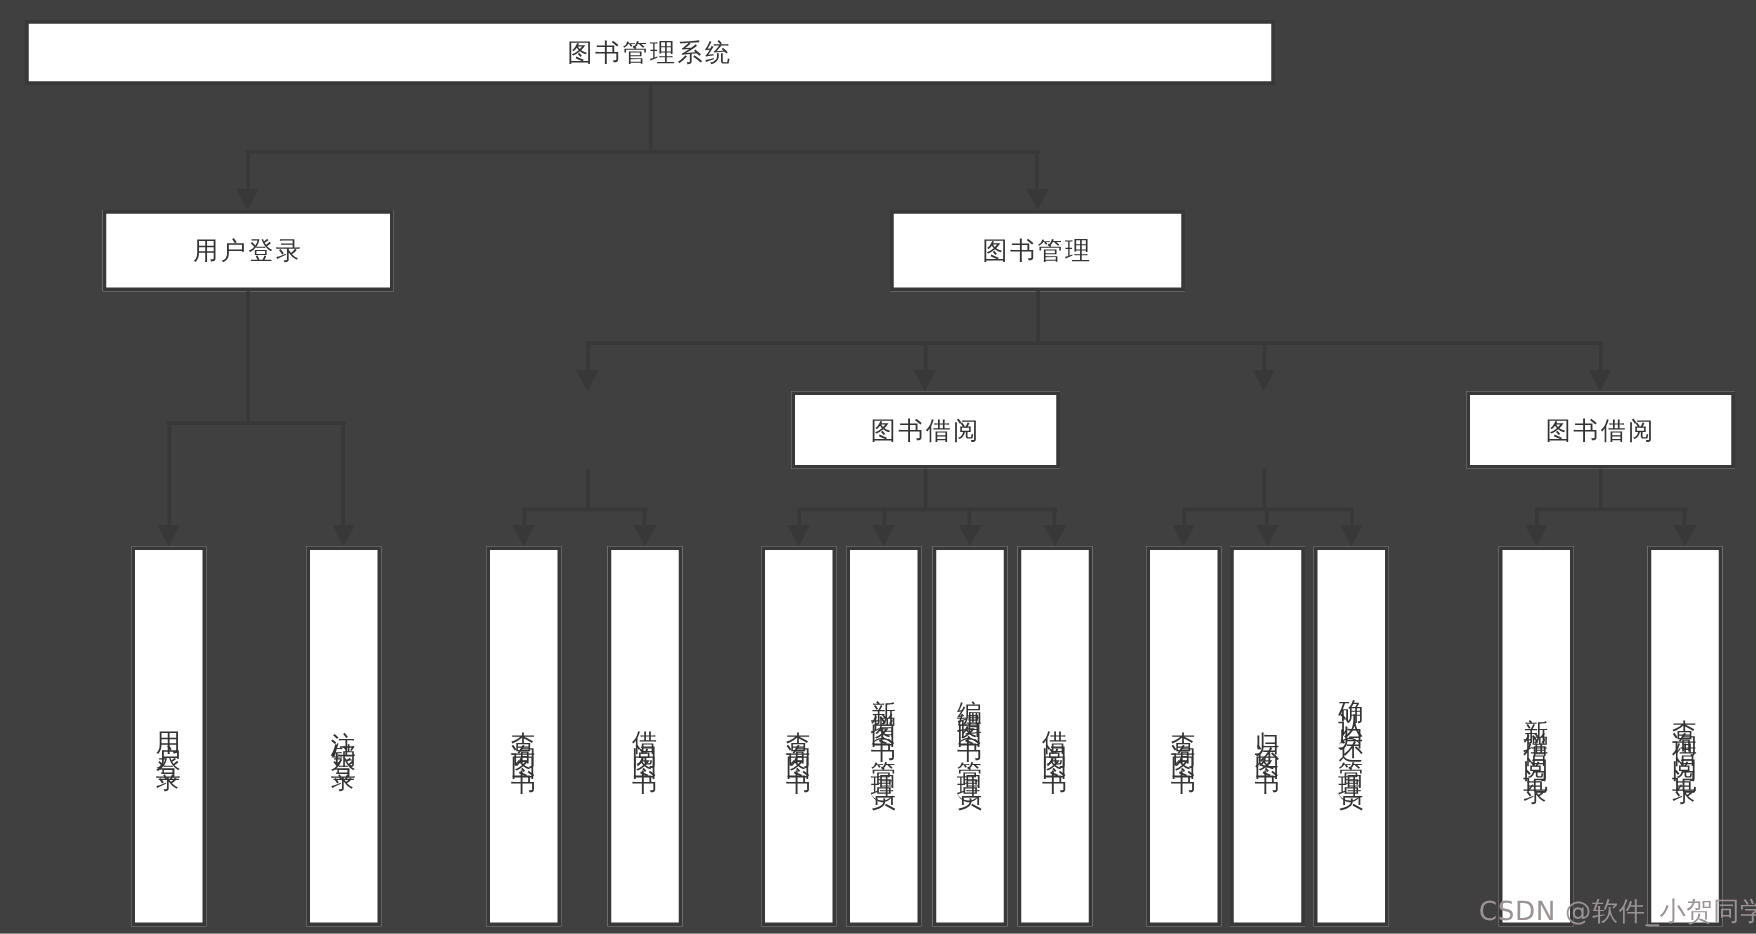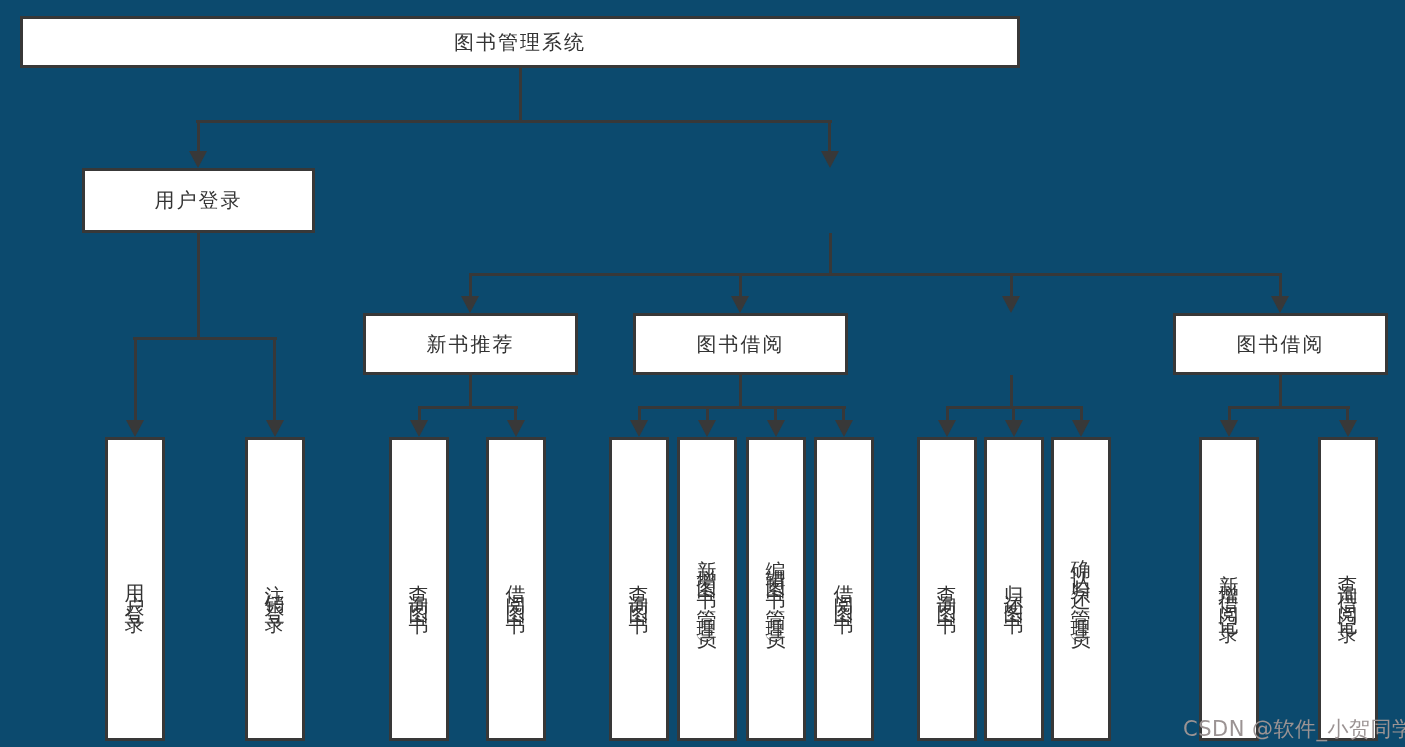--- a/index.html
+++ b/index.html
@@ -1,17 +1,17 @@
 <!DOCTYPE html>
 <html><head>
 <meta charset="utf-8">
 <style>
   html,body{margin:0;padding:0;background:#ffffff;}
   #stage{
-    position:relative;width:1405px;height:747px;background:#0c4a6e;overflow:hidden;
+    position:relative;width:1405px;height:747px;background:#404040;overflow:hidden;
     font-family:"DejaVu Sans","Liberation Sans",sans-serif;
   }
   .box{
     position:absolute;box-sizing:border-box;background:#ffffff;
     border:3px solid #383838;color:#333333;
     display:flex;align-items:center;justify-content:center;
     font-size:20px;letter-spacing:2px;white-space:nowrap;
   }
   .vbox{
     position:absolute;box-sizing:border-box;background:#ffffff;
@@ -43,42 +43,42 @@
   <div class="v" style="left:519px;top:68px;height:55px;"></div>
   <div class="h" style="left:196px;top:120px;width:636px;"></div>
   <div class="v" style="left:197px;top:120px;height:32px;"></div>
   <div class="ar" style="left:189px;top:151px;"></div>
   <div class="v" style="left:828px;top:120px;height:32px;"></div>
   <div class="ar" style="left:821px;top:151px;"></div>
 
   <div class="box" style="left:82px;top:168px;width:233px;height:65px;">
     <span>用户登录</span>
   </div>
+  <div class="box" style="left:712px;top:168px;width:236px;height:65px;">
+    <span>图书管理</span>
+  </div>
 
   <div class="v" style="left:197px;top:233px;height:107px;"></div>
   <div class="h" style="left:133px;top:337px;width:144px;"></div>
   <div class="v" style="left:134px;top:337px;height:84px;"></div>
   <div class="ar" style="left:126px;top:420px;"></div>
   <div class="v" style="left:273px;top:337px;height:84px;"></div>
   <div class="ar" style="left:266px;top:420px;"></div>
 
   <div class="v" style="left:829px;top:233px;height:43px;"></div>
   <div class="h" style="left:469px;top:273px;width:813px;"></div>
   <div class="v" style="left:469px;top:273px;height:24px;"></div>
   <div class="ar" style="left:461px;top:296px;"></div>
   <div class="v" style="left:739px;top:273px;height:24px;"></div>
   <div class="ar" style="left:731px;top:296px;"></div>
   <div class="v" style="left:1010px;top:273px;height:24px;"></div>
   <div class="ar" style="left:1002px;top:296px;"></div>
   <div class="v" style="left:1279px;top:273px;height:24px;"></div>
   <div class="ar" style="left:1271px;top:296px;"></div>
 
-  <div class="box" style="left:363px;top:313px;width:215px;height:62px;">
-    <span>新书推荐</span>
-  </div>
   <div class="box" style="left:633px;top:313px;width:215px;height:62px;">
     <span>图书借阅</span>
   </div>
   <div class="box" style="left:1173px;top:313px;width:215px;height:62px;">
     <span>图书借阅</span>
   </div>
 
   <div class="v" style="left:469px;top:375px;height:34px;"></div>
   <div class="h" style="left:418px;top:406px;width:100px;"></div>
   <div class="v" style="left:418px;top:406px;height:15px;"></div>

